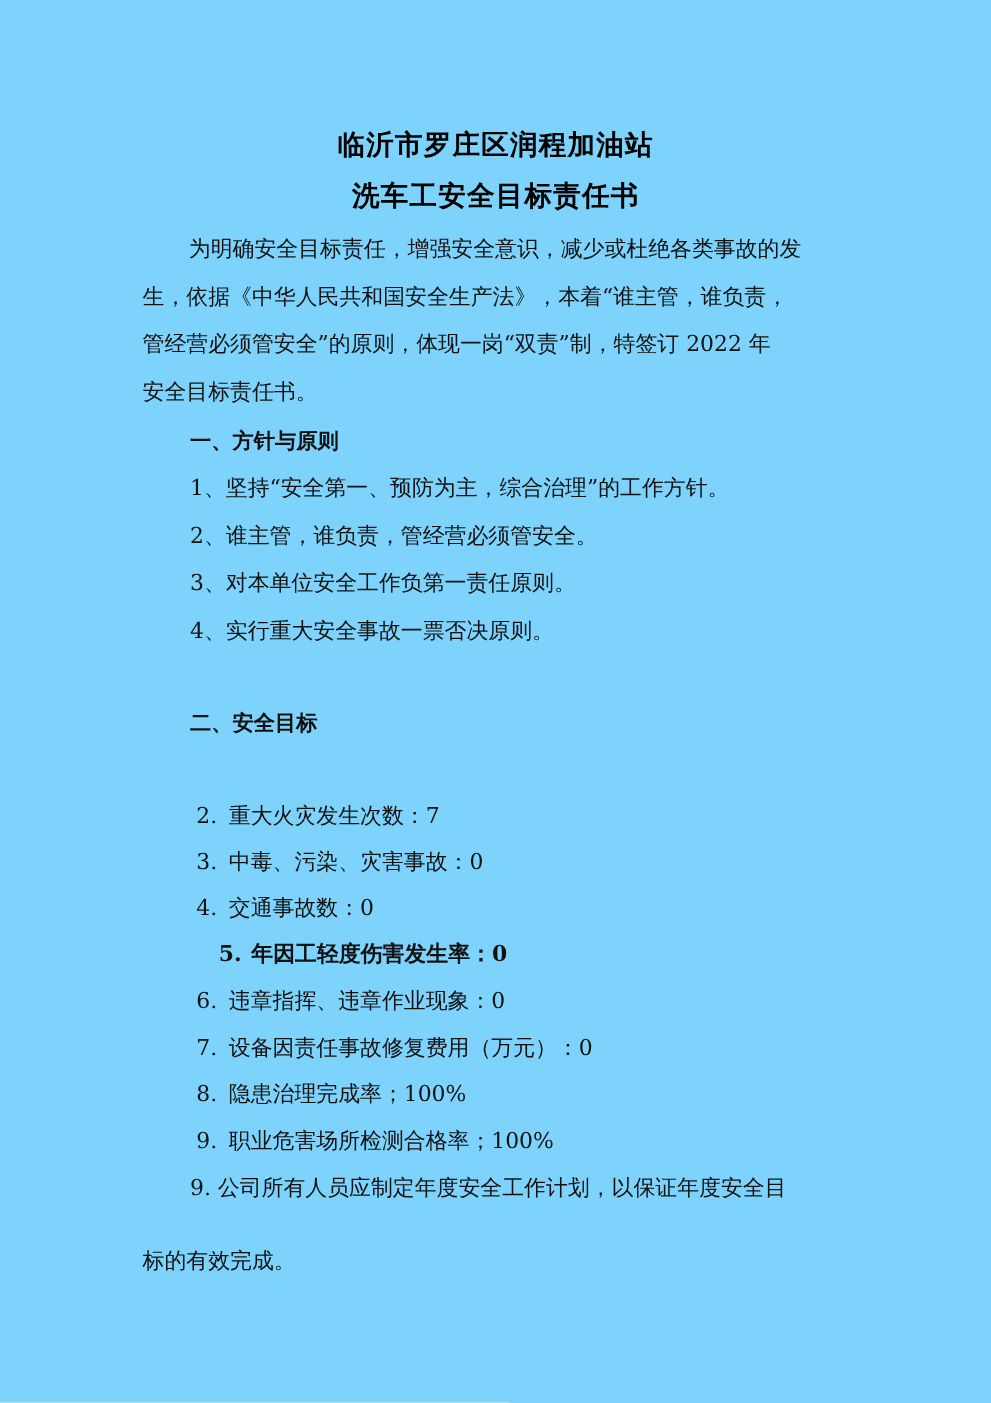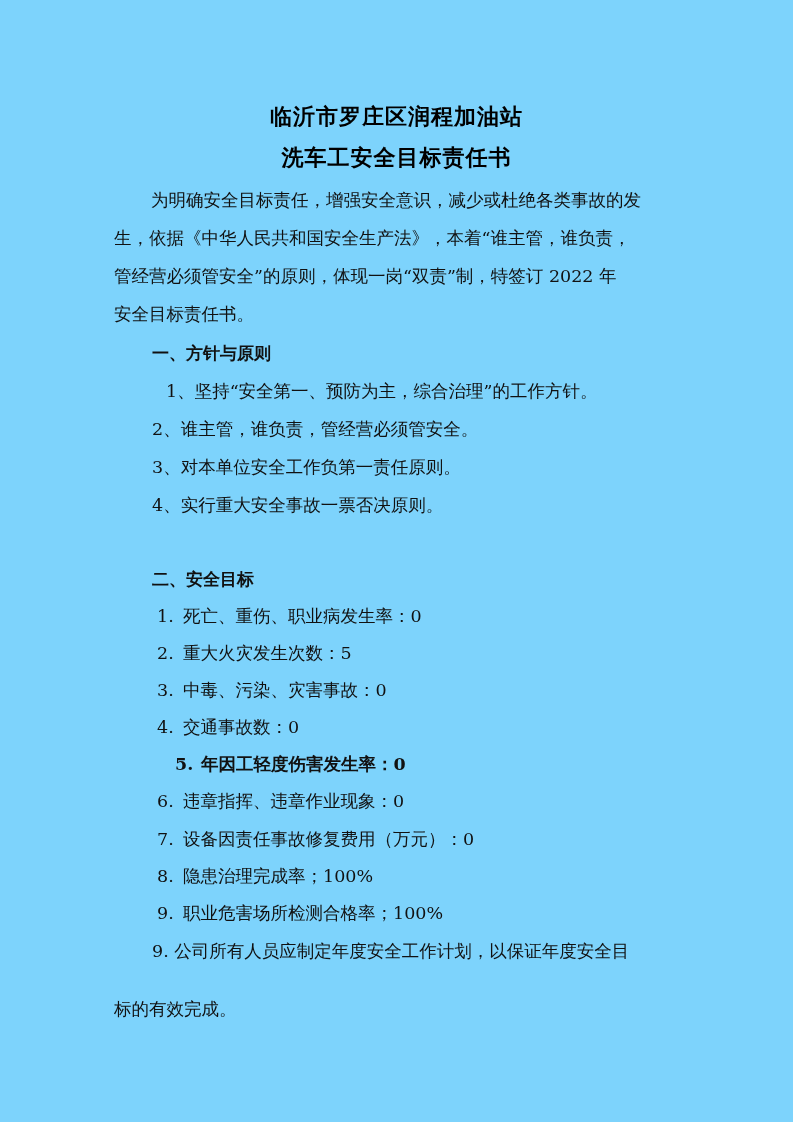--- a/index.html
+++ b/index.html
@@ -18,29 +18,28 @@
 <div class="page">
   <div class="title t1">临沂市罗庄区润程加油站</div>
   <div class="title t2">洗车工安全目标责任书</div>
 
   <div class="line" style="left:151px; top:188px;">为明确安全目标责任，增强安全意识，减少或杜绝各类事故的发</div>
   <div class="line" style="left:114px; top:226px;">生，依据《中华人民共和国安全生产法》，本着“谁主管，谁负责，</div>
   <div class="line" style="left:114px; top:264px;">管经营必须管安全”的原则，体现一岗“双责”制，特签订 2022 年</div>
   <div class="line" style="left:114px; top:302px;">安全目标责任书。</div>
 
   <div class="line heading" style="left:152px; top:341px;">一、方针与原则</div>
-  <div class="line" style="left:152px; top:379px;margin-left:14px;">1、坚持“安全第一、预防为主，综合治理”的工作方针。</div>
+  <div class="line" style="left:152px; top:379px;">1、坚持“安全第一、预防为主，综合治理”的工作方针。</div>
   <div class="line" style="left:152px; top:417px;">2、谁主管，谁负责，管经营必须管安全。</div>
   <div class="line" style="left:152px; top:455px;">3、对本单位安全工作负第一责任原则。</div>
   <div class="line" style="left:152px; top:493px;">4、实行重大安全事故一票否决原则。</div>
 
   <div class="line heading" style="left:152px; top:567px;">二、安全目标</div>
 
-  <div class="line" style="left:157px; top:604px;"><span class="num">1.</span><span>死亡、重伤、职业病发生率：0</span></div>
-  <div class="line" style="left:157px; top:641px;"><span class="num">2.</span><span>重大火灾发生次数：5</span></div>
+  <div class="line" style="left:157px; top:641px;"><span class="num">2.</span><span>重大火灾发生次数：7</span></div>
   <div class="line" style="left:157px; top:678px;"><span class="num">3.</span><span>中毒、污染、灾害事故：0</span></div>
   <div class="line" style="left:157px; top:715px;"><span class="num">4.</span><span>交通事故数：0</span></div>
   <div class="line" style="left:175px; top:752px;font-weight:bold;"><span class="num">5.</span><span>年因工轻度伤害发生率：0</span></div>
   <div class="line" style="left:157px; top:789px;"><span class="num">6.</span><span>违章指挥、违章作业现象：0</span></div>
   <div class="line" style="left:157px; top:827px;"><span class="num">7.</span><span>设备因责任事故修复费用（万元）：0</span></div>
   <div class="line" style="left:157px; top:864px;"><span class="num">8.</span><span>隐患治理完成率；100%</span></div>
   <div class="line" style="left:157px; top:901px;"><span class="num">9.</span><span>职业危害场所检测合格率；100%</span></div>
 
   <div class="line" style="left:152px; top:939px;">9.  公司所有人员应制定年度安全工作计划，以保证年度安全目</div>
   <div class="line" style="left:114px; top:977px;margin-top:20px;">标的有效完成。</div>

